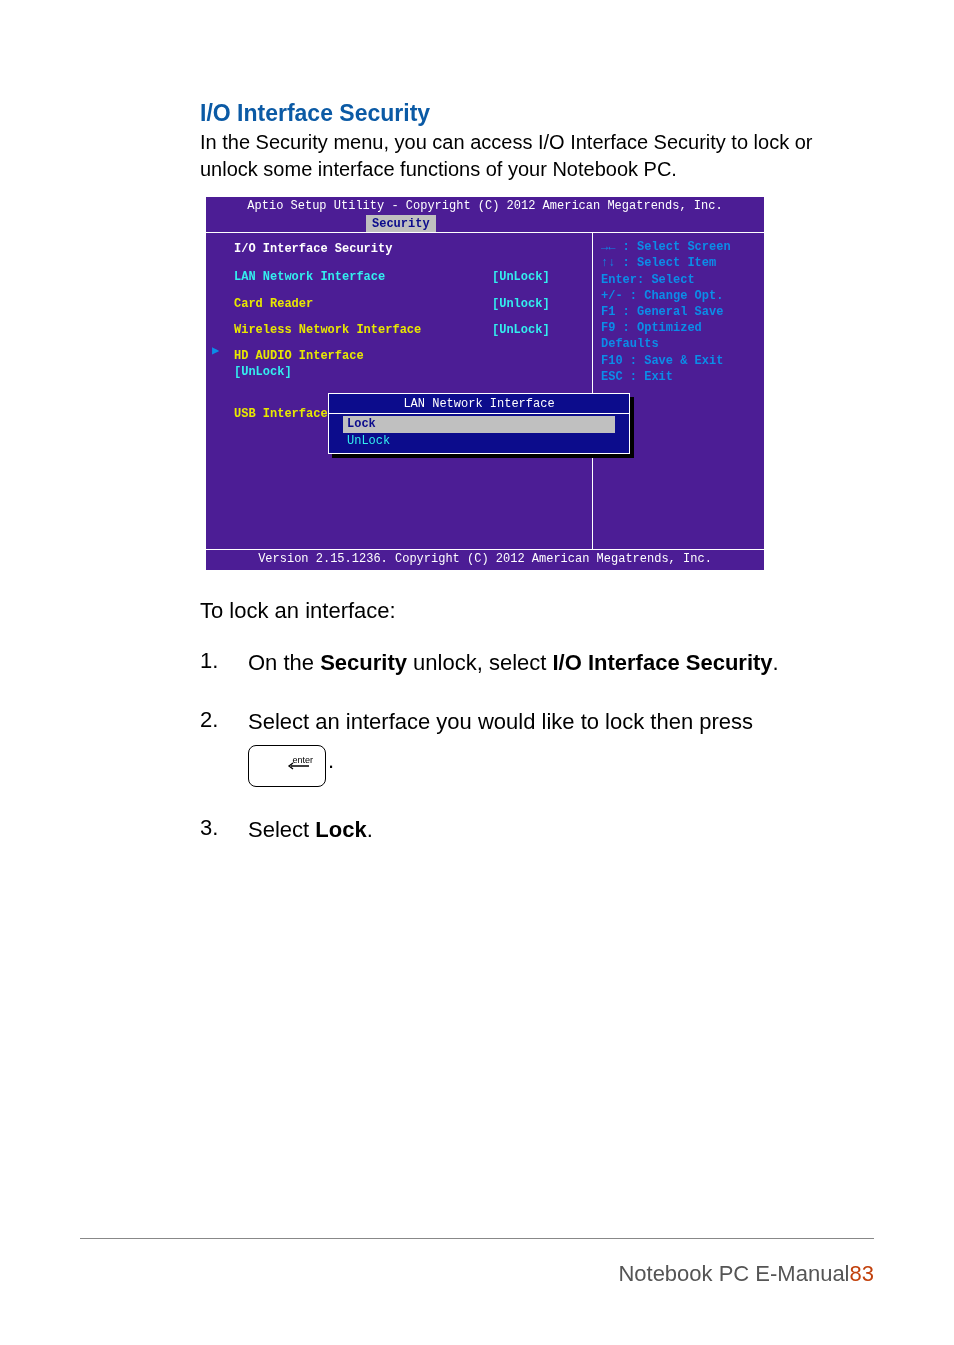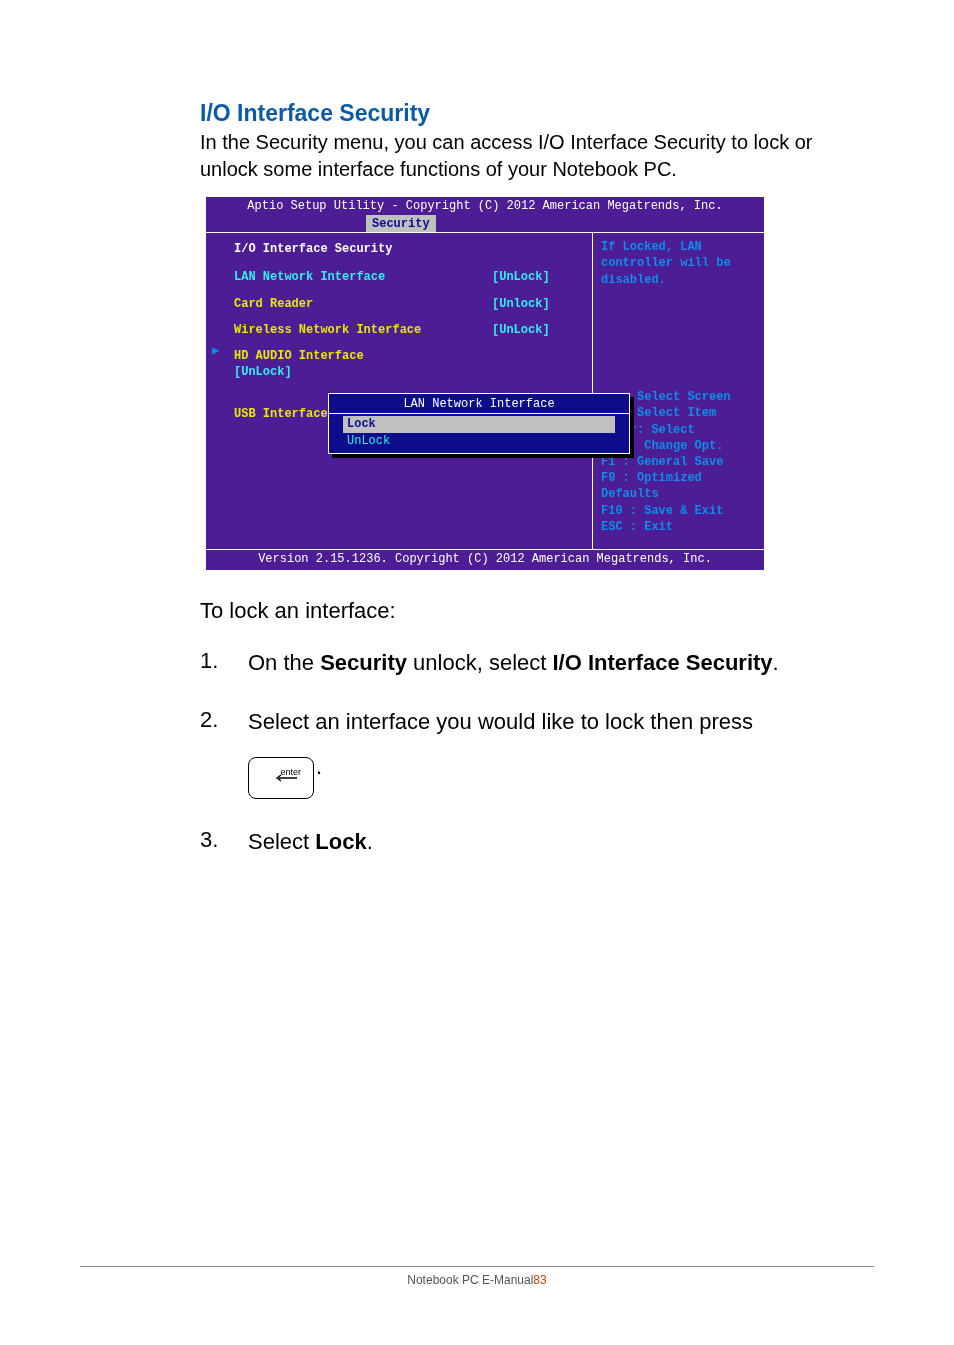--- a/index.html
+++ b/index.html
@@ -151,37 +151,37 @@
   .step-body {
     flex: 1;
     line-height: 1.38;
   }
   .step-body b { font-weight: 700; }
   .enter-key {
     display: inline-block;
     vertical-align: middle;
     border: 1.5px solid #000;
     border-radius: 8px;
-    padding: 6px 10px 4px 4px;
-    margin: 20px 2px 0 0;
+    padding: 6px 10px 4px 16px;
+    margin: 8px 2px 0 0;
     width: 50px;
     text-align: right;
   }
   .enter-svg { display: inline-block; }
 
   .footer {
     position: absolute;
     left: 80px;
     right: 80px;
     bottom: 58px;
     border-top: 1px solid #888;
-    padding-top: 6px;
-    display: flex;
-    justify-content: center;
-    font-size: 12px;
+    padding-top: 22px;
+    display: flex;
+    justify-content: flex-end;
+    font-size: 22px;
     color: #555;
   }
   .footer .pg { color: #c2410c; }
 </style>
 </head>
 <body>
 
 <div class="page">
 
   <h2 class="section-heading">I/O Interface Security</h2>
@@ -218,21 +218,20 @@
           <span class="bios-val"></span>
         </div>
 
         <div class="bios-popup">
           <div class="bios-popup-title">LAN Network Interface</div>
           <div class="bios-popup-item sel">Lock</div>
           <div class="bios-popup-item">UnLock</div>
         </div>
       </div>
       <div class="bios-right">
-        <div style="min-height:150px;">If Locked, LAN controller will be disabled.</div>
         <div>
           <div>→←  : Select Screen</div>
           <div>↑↓  : Select Item</div>
           <div>Enter: Select</div>
           <div>+/-  : Change Opt.</div>
           <div>F1   : General Save</div>
           <div>F9   : Optimized Defaults</div>
           <div>F10  : Save &amp; Exit</div>
           <div>ESC  : Exit</div>
         </div>

